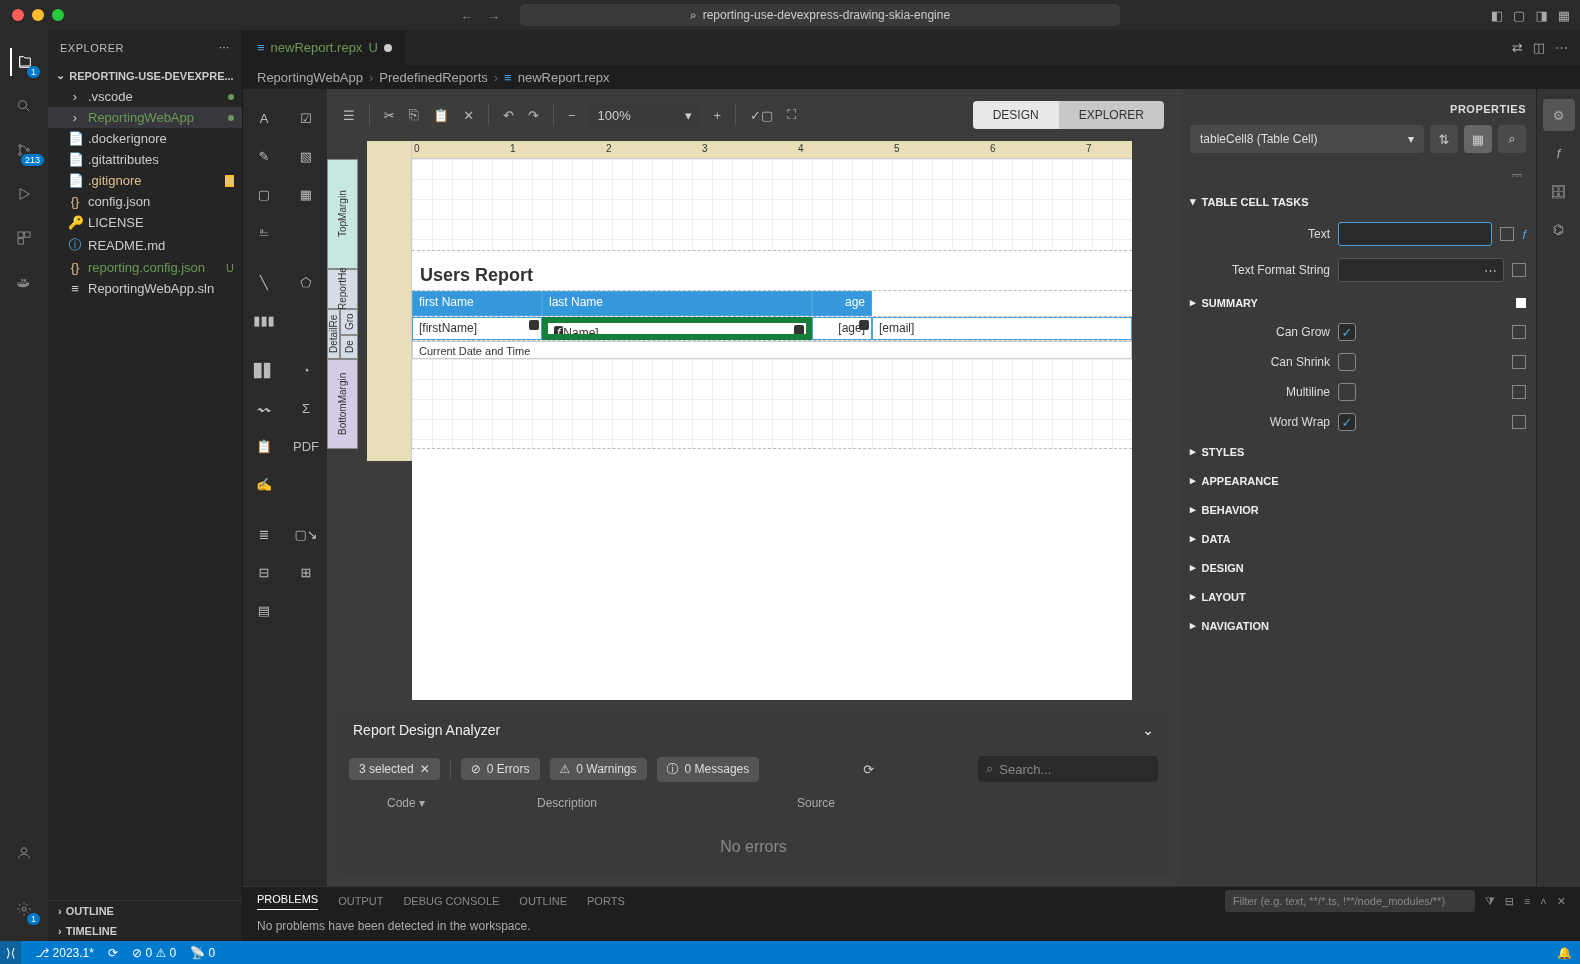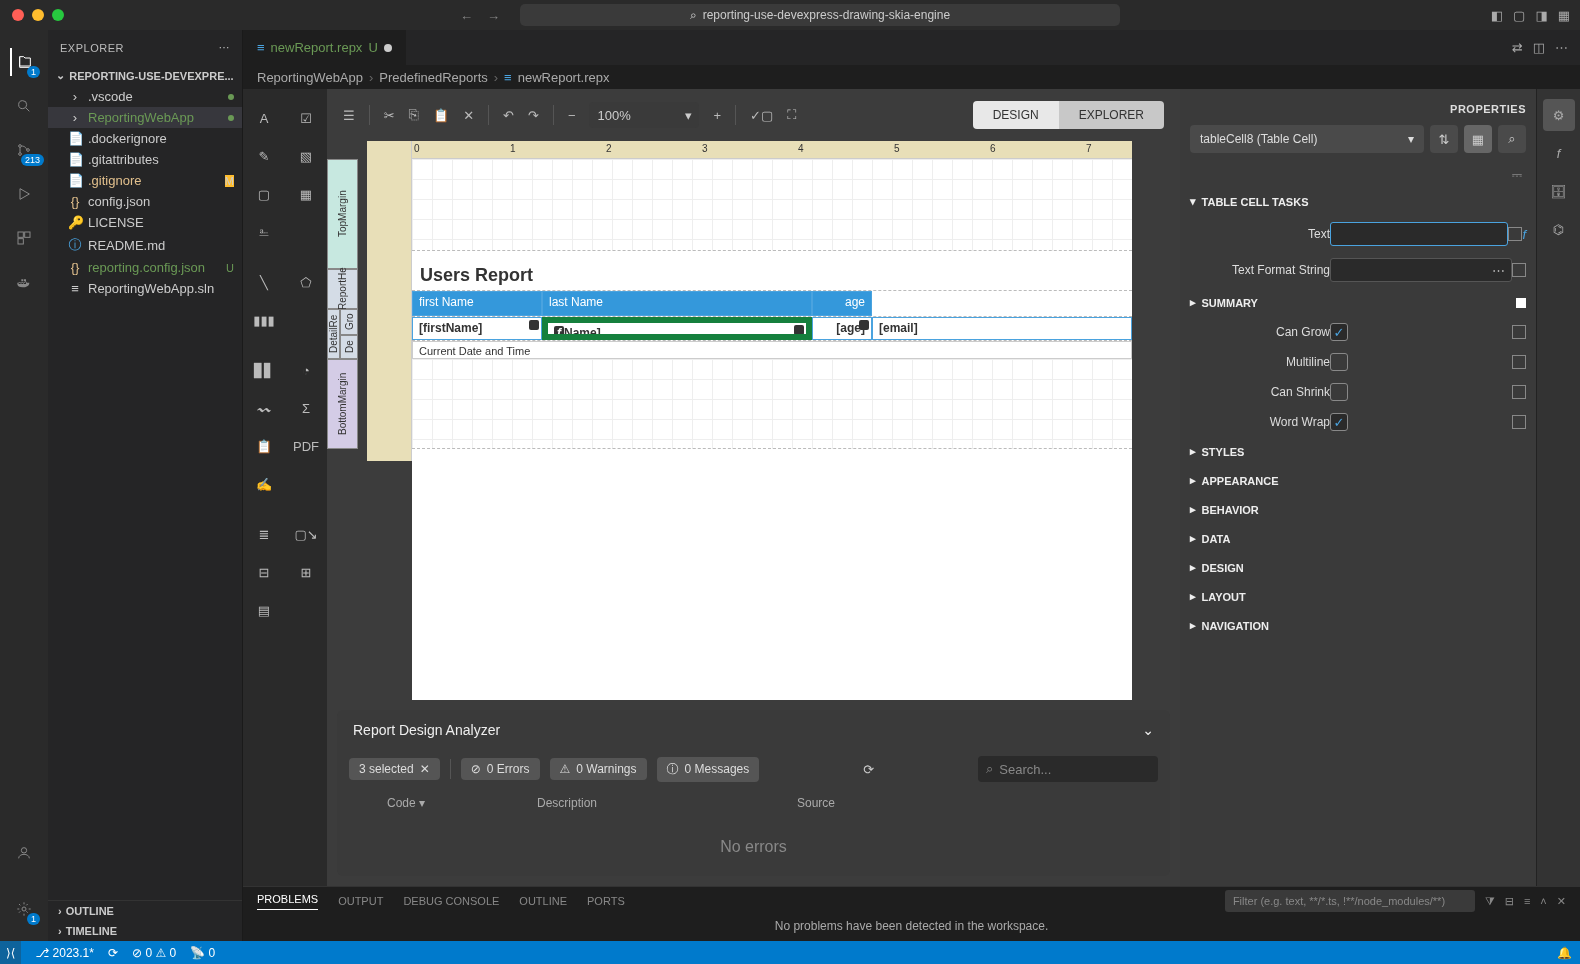--- a/index.html
+++ b/index.html
@@ -72,21 +72,21 @@
 .band-label.bm { height: 90px; background: #d4cce6; }
 
 .report-page { background: #fff; width: 720px; position: relative; margin-left: 45px; }
 .ruler-h { height: 18px; background: #e8dfb8; border-bottom: 1px solid #ccc; display: flex; font-size: 10px; color: #333; position: relative; }
 .ruler-h .num { position: absolute; top: 2px; font-size: 10px; }
 .report-body { position: relative; }
 .band { border-bottom: 1px dashed #bbb; position: relative; }
 .band.tm { height: 92px; background-image: linear-gradient(#eee 1px, transparent 1px), linear-gradient(90deg, #eee 1px, transparent 1px); background-size: 20px 20px; }
 .band.rh { height: 40px; }
 .band.gro { height: 26px; }
-.band.det { height: 24px; font-weight: bold; }
+.band.det { height: 24px; }
 .band.bm { height: 90px; background-image: linear-gradient(#eee 1px, transparent 1px), linear-gradient(90deg, #eee 1px, transparent 1px); background-size: 20px 20px; }
 .report-title { position: absolute; left: 8px; bottom: 4px; font-size: 18px; color: #333; font-weight: bold; }
 .table-hdr { display: flex; height: 100%; }
 .th, .td { border: 1px solid #4aa3df; padding: 3px 6px; font-size: 12px; overflow: hidden; }
 .th { background: #3498db; color: #fff; }
 .td { background: #fff; color: #333; position: relative; }
 .table-row { display: flex; height: 100%; }
 .td .bind-icon { position: absolute; right: 2px; top: 2px; width: 10px; height: 10px; background: #333; border-radius: 2px; }
 .col-fn { width: 130px; }
 .col-ln { width: 270px; }
@@ -105,33 +105,33 @@
 
 
 .props { width: 400px; background: #3a3a3a; display: flex; text-align: right; }
 .props-main { flex: 1; padding: 10px; }
 .props-title { font-size: 11px; font-weight: bold; color: #ddd; letter-spacing: 0.5px; padding: 4px 0 10px; }
 .props-selector { display: flex; gap: 6px; margin-bottom: 10px; }
 .dropdown { flex: 1; height: 28px; background: #4a4a4a; border-radius: 4px; display: flex; align-items: center; justify-content: space-between; padding: 0 10px; font-size: 12px; color: #ddd; }
 .icon-btn { width: 28px; height: 28px; background: #4a4a4a; border-radius: 4px; display: flex; align-items: center; justify-content: center; color: #ccc; }
 .icon-btn.active { background: #666; }
 .section-hdr { padding: 8px 0; font-size: 11px; font-weight: bold; color: #eee; display: flex; align-items: center; gap: 6px; }
-.prop-row { display: flex; align-items: center; padding: 6px 0; gap: 0; }
+.prop-row { display: flex; align-items: center; padding: 6px 0; gap: 8px; }
 .prop-label { width: 140px; font-size: 12px; color: #ddd; }
 .prop-input { flex: 1; height: 24px; background: #2a2a2a; border: 1px solid #4aa3df; border-radius: 3px; }
 .prop-input.plain { border: 1px solid #555; }
 .checkbox { width: 18px; height: 18px; border: 1px solid #888; border-radius: 3px; display: flex; align-items: center; justify-content: center; }
 .checkbox.checked { background: #2a2a2a; color: #4aa3df; }
 .reset-box { width: 14px; height: 14px; border: 1px solid #888; margin-left: auto; }
 .props-tabs { width: 44px; background: #333; display: flex; flex-direction: column; align-items: center; gap: 6px; padding-top: 10px; border-left: 1px solid #222; }
 .ptab { width: 32px; height: 32px; display: flex; align-items: center; justify-content: center; color: #aaa; border-radius: 4px; }
 .ptab.active { background: #555; }
 
 
-.bottom-panel { height: 55px; border-top: 1px solid #333; background: #1e1e1e; display: flex; flex-direction: column; text-align: center; }
+.bottom-panel { height: 55px; border-top: 1px solid #333; background: #1e1e1e; display: flex; flex-direction: column; }
 .bp-tabs { display: flex; padding: 0 14px; height: 28px; align-items: center; gap: 20px; font-size: 11px; color: #888; }
 .bp-tab.active { color: #fff; border-bottom: 1px solid #fff; padding-bottom: 4px; }
 .bp-right { margin-left: auto; display: flex; align-items: center; gap: 10px; }
 .filter-input { width: 250px; height: 22px; background: #3a3a3a; border-radius: 3px; padding: 0 8px; font-size: 11px; color: #888; display: flex; align-items: center; }
 .bp-content { padding: 4px 14px; font-size: 12px; color: #aaa; }
 
 
 .statusbar { height: 23px; background: #007acc; display: flex; align-items: center; padding: 0 8px; color: #fff; font-size: 12px; gap: 14px; }
 .sb-remote { background: #0e639c; padding: 2px 6px; margin-left: -8px; height: 100%; display: flex; align-items: center; }
 .sb-right { margin-left: auto; display: flex; gap: 12px; }
@@ -524,26 +524,26 @@
               <span>▸</span>
               <span>SUMMARY</span>
               <span style="margin-left:auto;width:10px;height:10px;background:#fff"></span>
             </div>
           <div class="prop-row">
             <div class="prop-label">Can Grow</div>
             <div class="checkbox checked">✓</div>
             <span class="reset-box"></span>
           </div>
           <div class="prop-row">
-            <div class="prop-label">Multiline</div>
+            <div class="prop-label">Can Shrink</div>
             <div class="checkbox"></div>
             <span class="reset-box"></span>
           </div>
           <div class="prop-row">
-            <div class="prop-label">Can Shrink</div>
+            <div class="prop-label">Multiline</div>
             <div class="checkbox"></div>
             <span class="reset-box"></span>
           </div>
           <div class="prop-row">
             <div class="prop-label">Word Wrap</div>
             <div class="checkbox checked">✓</div>
             <span class="reset-box"></span>
           </div>
           <div class="section-hdr">
               <span>▸</span>

